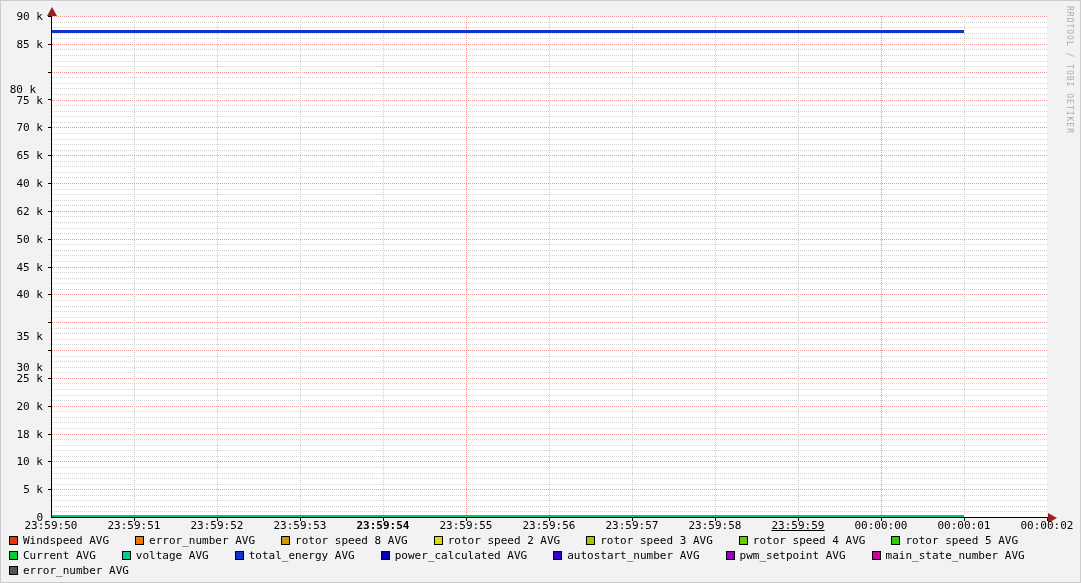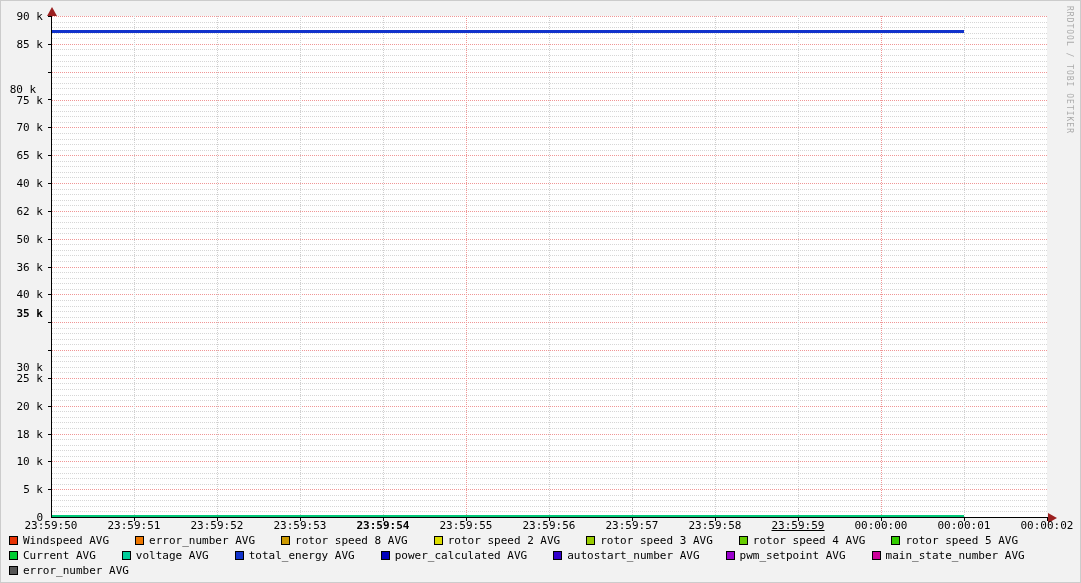--- a/index.html
+++ b/index.html
@@ -184,25 +184,25 @@
       <div class="y-label" style="top: 455.333px;">10 k</div>
       <div class="tick" style="left: 47px; width: 3px; height: 1px; top: 460px;"></div>
       <div class="y-label" style="top: 427.5px;">18 k</div>
       <div class="tick" style="left: 47px; width: 3px; height: 1px; top: 433px;"></div>
       <div class="y-label" style="top: 399.667px;">20 k</div>
       <div class="tick" style="left: 47px; width: 3px; height: 1px; top: 405px;"></div>
       <div class="y-label" style="top: 371.833px;">25 k</div>
       <div class="tick" style="left: 47px; width: 3px; height: 1px; top: 377px;"></div>
       <div class="y-label" style="top: 325px; margin-top: 36px;">30 k</div>
       <div class="tick" style="left: 47px; width: 3px; height: 1px; top: 349px;"></div>
-      <div class="y-label" style="top: 307px; font-weight: bold;">35 k</div>
+      <div class="y-label" style="top: 330px;">35 k</div>
       <div class="tick" style="left: 47px; width: 3px; height: 1px; top: 321px;"></div>
       <div class="y-label" style="top: 288.333px;">40 k</div>
       <div class="tick" style="left: 47px; width: 3px; height: 1px; top: 293px;"></div>
-      <div class="y-label" style="top: 260.5px;">36 k</div>
+      <div class="y-label" style="top: 260.5px;">45 k</div>
       <div class="tick" style="left: 47px; width: 3px; height: 1px; top: 266px;"></div>
       <div class="y-label" style="top: 232.667px;">50 k</div>
       <div class="tick" style="left: 47px; width: 3px; height: 1px; top: 238px;"></div>
       <div class="y-label" style="top: 204.833px;">62 k</div>
       <div class="tick" style="left: 47px; width: 3px; height: 1px; top: 210px;"></div>
       <div class="y-label" style="top: 177px;">40 k</div>
       <div class="tick" style="left: 47px; width: 3px; height: 1px; top: 182px;"></div>
       <div class="y-label" style="top: 149.167px;">65 k</div>
       <div class="tick" style="left: 47px; width: 3px; height: 1px; top: 154px;"></div>
       <div class="y-label" style="top: 121.333px;">70 k</div>

